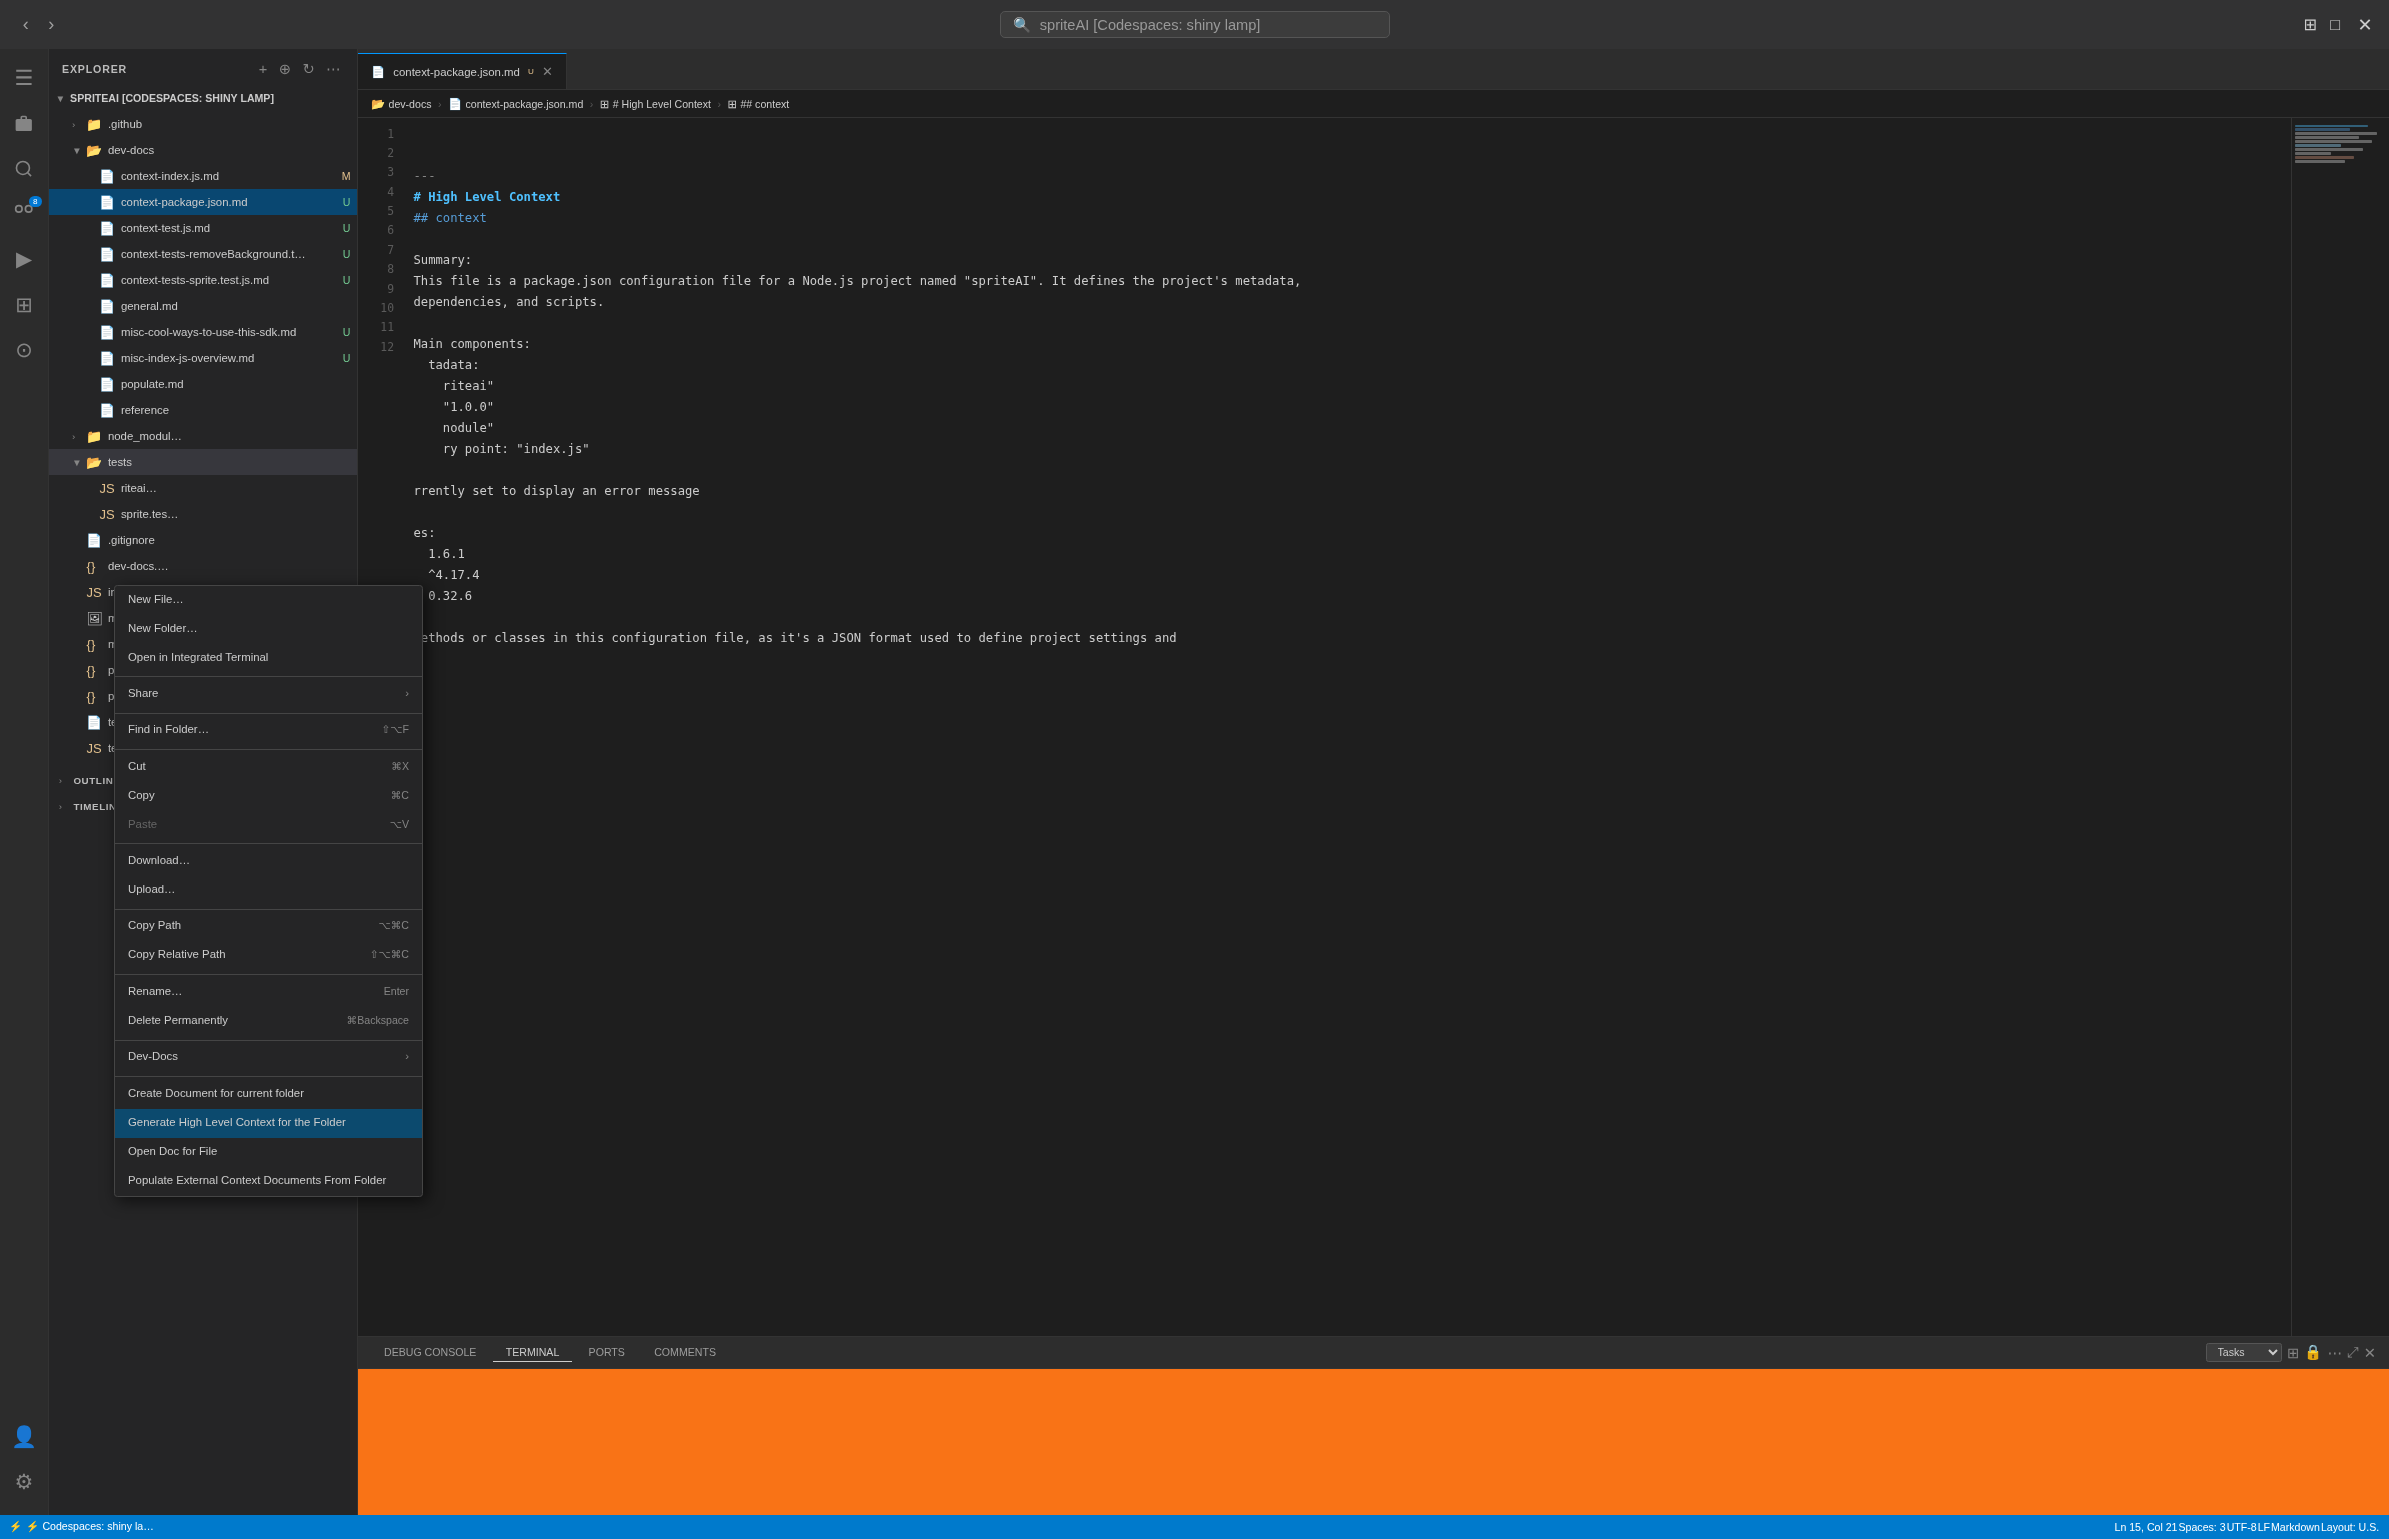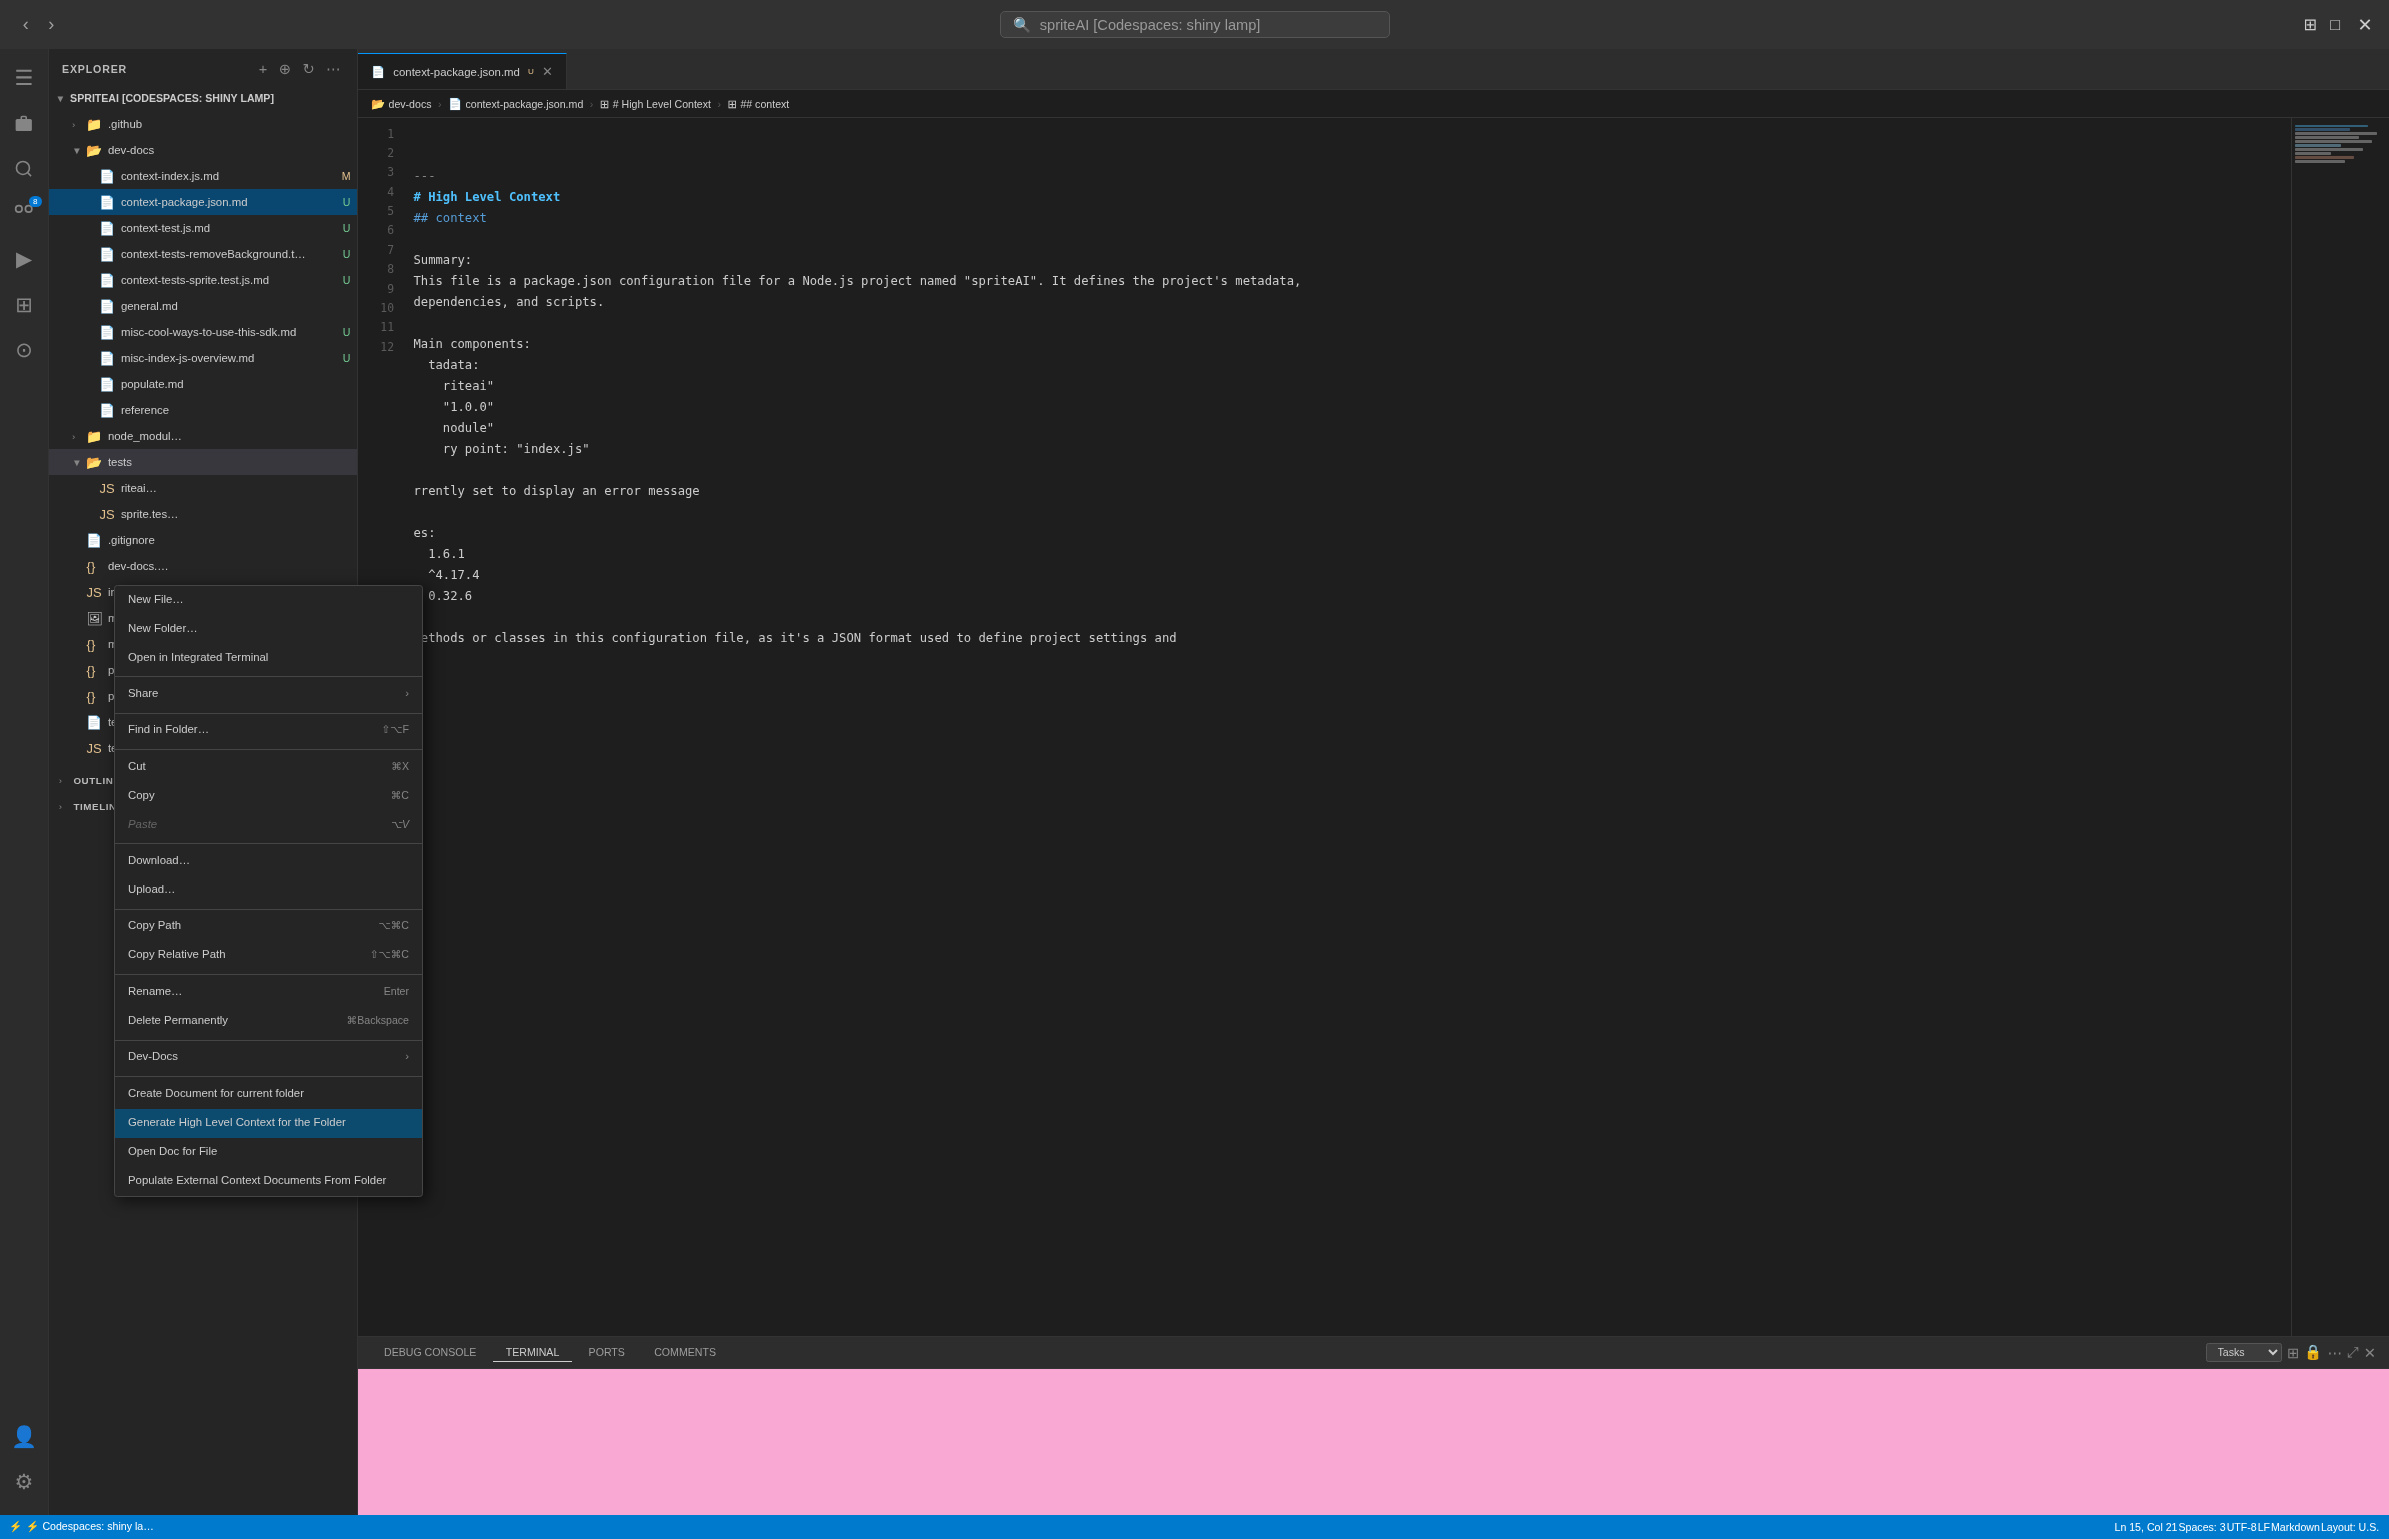--- a/index.html
+++ b/index.html
@@ -302,21 +302,21 @@
     }
     .c-title { color: #4fc1ff; font-weight: bold; }
     .c-heading { color: #569cd6; }
     .c-bold { color: #cccccc; font-weight: bold; }
     .c-separator { color: #858585; }
     .c-text { color: #cccccc; }
 
     
     .terminal-area {
       height: 179px;
-      background: #f9a8d4;
+      background: #f97316;
       border-top: 0.8px solid #333;
       display: flex;
       flex-direction: column;
       flex-shrink: 0;
     }
     .terminal-tabs {
       height: 32.5px;
       background: #2d2d2d;
       display: flex;
       align-items: center;
@@ -391,21 +391,21 @@
     .menu-item {
       display: flex;
       align-items: flex-start;
       justify-content: space-between;
       padding: 6.5px 13px;
       cursor: pointer;
       color: #cccccc;
       height: 29px;
     }
     .menu-item.highlighted { background: #0c4a6e; }
-    .menu-item.disabled { color: #666; cursor: default; font-style: italic; }
+    .menu-item.disabled { color: #666; cursor: default; }
     .menu-item-label { flex: 1; }
     .menu-item-shortcut { color: #858585; font-size: 10.6px; }
     .menu-item-arrow { color: #858585; margin-left: 6.5px; }
     .menu-separator {
       height: 0.8px;
       background: #454545;
       margin: 3.3px 0;
     }
 
     

